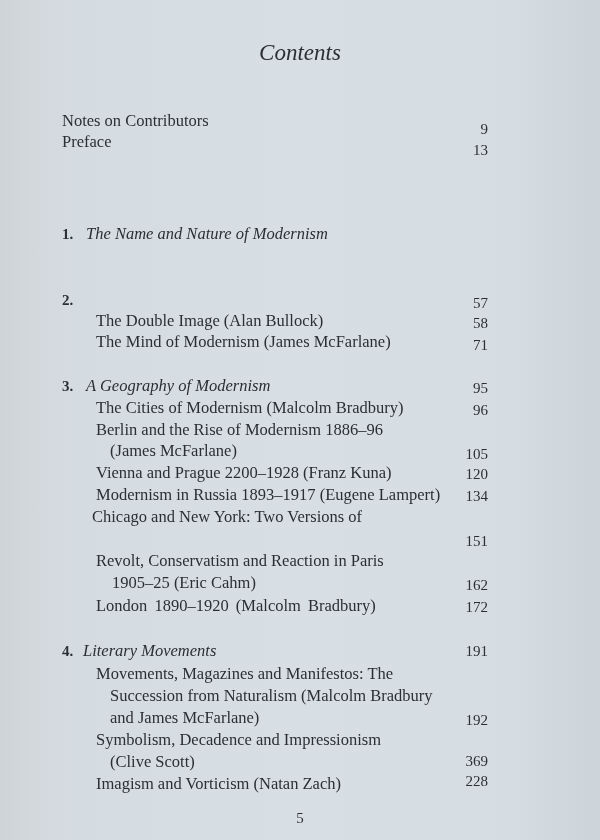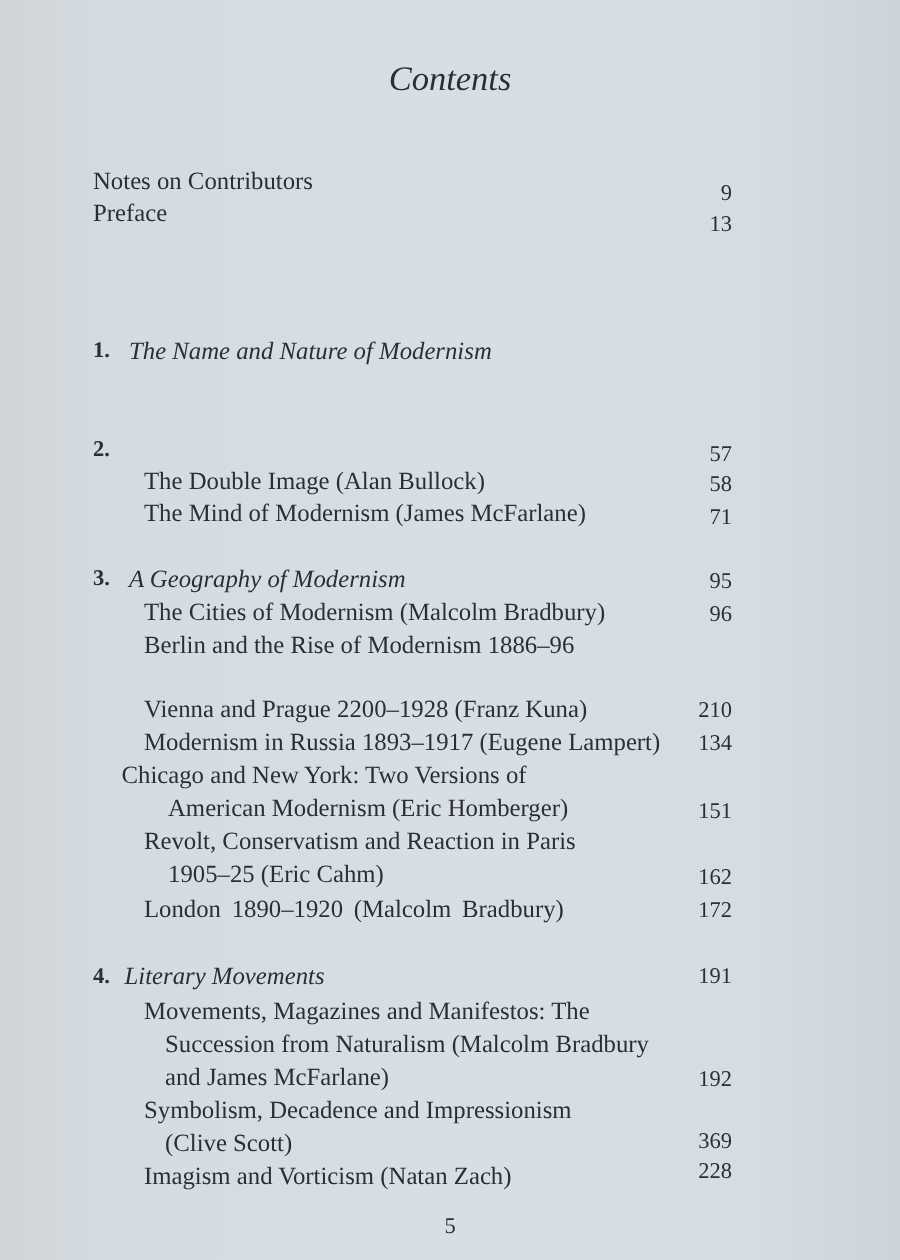--- a/index.html
+++ b/index.html
@@ -72,33 +72,36 @@
     <span class="txt it" style="left:86px">A Geography of Modernism</span>
     <span class="num" style="top:2px">95</span>
   </div>
   <div class="row" style="top:398px">
     <span class="txt" style="left:96px">The Cities of Modernism (Malcolm Bradbury)</span>
     <span class="num" style="top:2px">96</span>
   </div>
   <div class="row" style="top:420px">
     <span class="txt" style="left:96px">Berlin and the Rise of Modernism 1886–96</span>
   </div>
+  <div class="row" style="top:441px">
+    <span class="txt" style="left:110px">(James McFarlane)</span>
+    <span class="num" style="top:3px">105</span>
+  </div>
   <div class="row" style="top:463px">
     <span class="txt" style="left:96px">Vienna and Prague 2200–1928 (Franz Kuna)</span>
-    <span class="num" style="top:1px">210</span>
+    <span class="num" style="top:1px">120</span>
   </div>
   <div class="row" style="top:485px">
     <span class="txt" style="left:96px">Modernism in Russia 1893–1917 (Eugene Lampert)</span>
     <span class="num" style="top:1px">134</span>
   </div>
   <div class="row" style="top:507px">
-    <span class="txt" style="left:81px">Chicago and New York: Two Versions of</span>
+    <span class="txt" style="left:92px">Chicago and New York: Two Versions of</span>
   </div>
   <div class="row" style="top:529px">
-    <span class="txt" style="left:112px">American Modernism (Eric Homberger)</span>
     <span class="num" style="top:2px">151</span>
   </div>
   <div class="row" style="top:551px">
     <span class="txt" style="left:96px">Revolt, Conservatism and Reaction in Paris</span>
   </div>
   <div class="row" style="top:573px">
     <span class="txt" style="left:112px">1905–25 (Eric Cahm)</span>
     <span class="num" style="top:2px">162</span>
   </div>
   <div class="row" style="top:596px">

